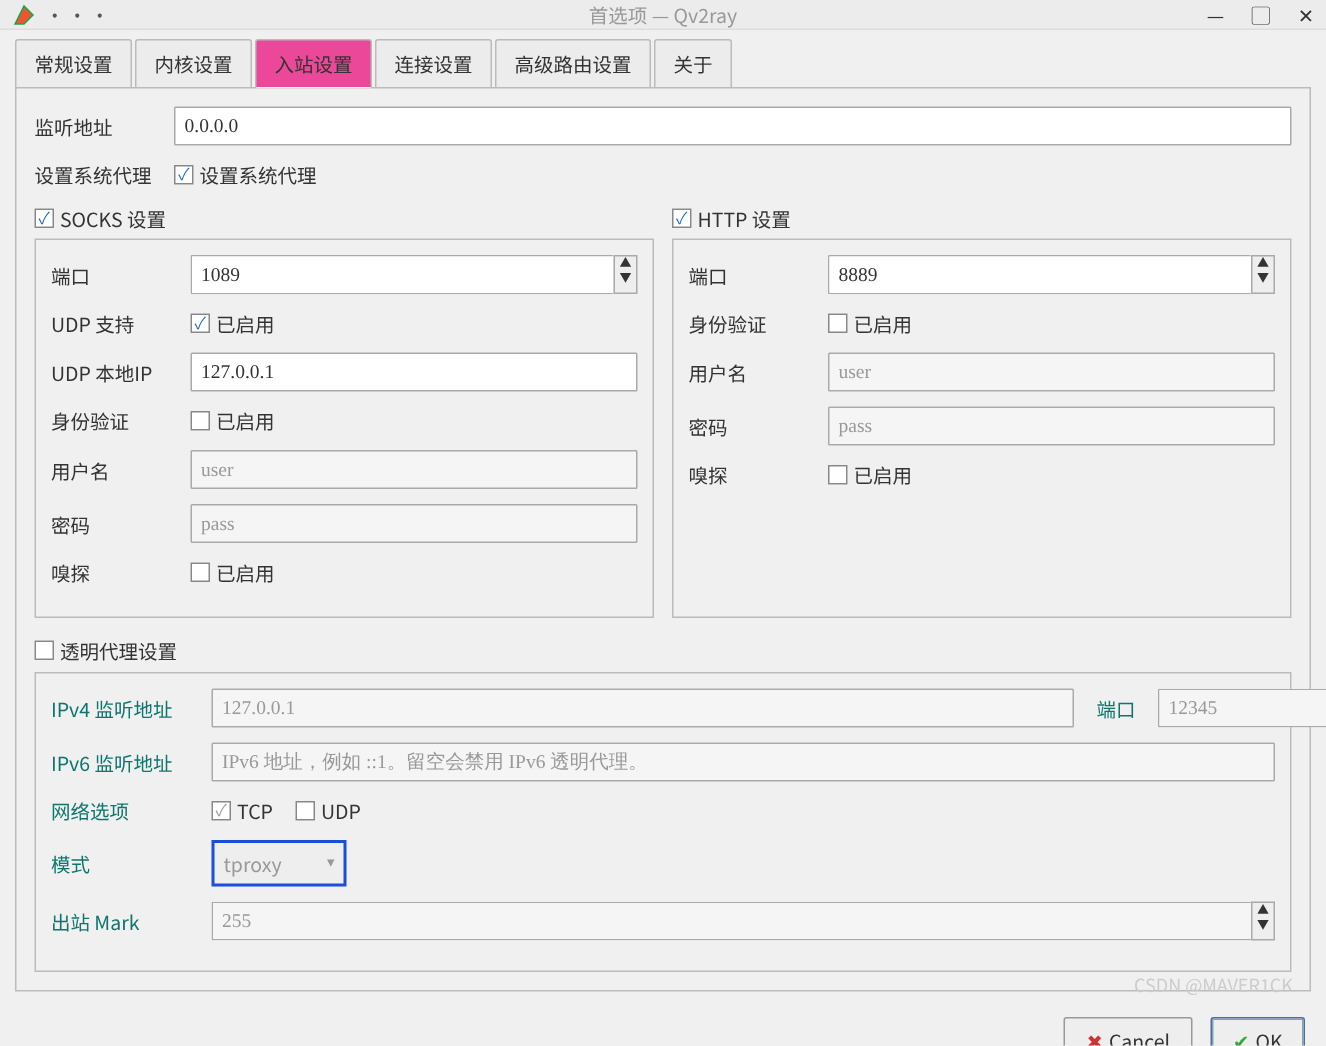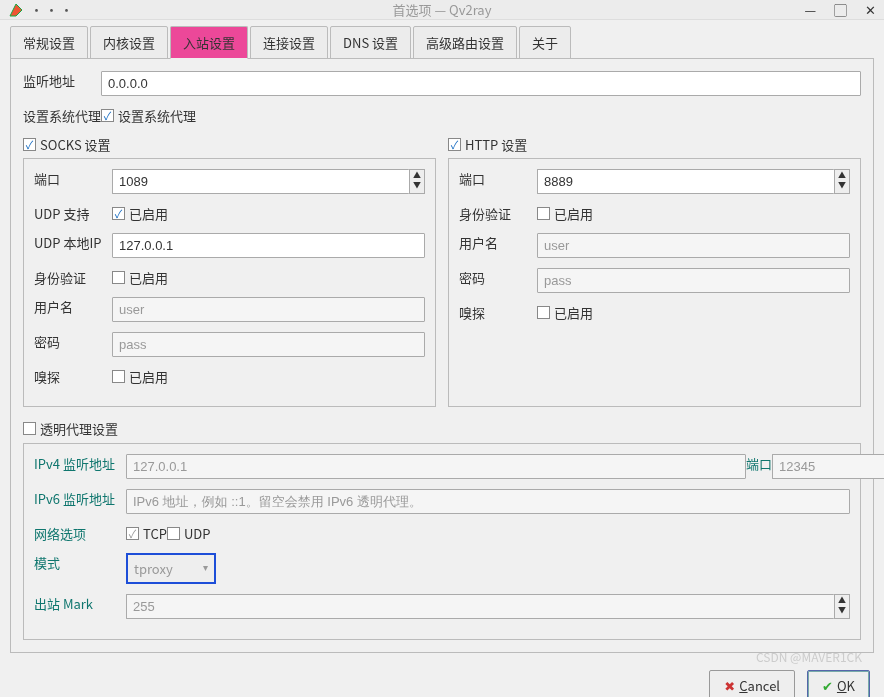--- a/index.html
+++ b/index.html
@@ -6,23 +6,23 @@
 body{background:#f0f0f0;width:884px;height:697px;display:flex;flex-direction:column}
 .titlebar{height:30px;display:flex;align-items:center;padding:0 8px;background:#ececec;border-bottom:1px solid #ddd;position:relative}
 .titlebar .app-icon{width:16px;height:16px;margin-right:6px}
 .titlebar .dots{color:#555;letter-spacing:2px}
 .titlebar .title{position:absolute;left:0;right:0;text-align:center;color:#999;font-size:13px;pointer-events:none}
 .titlebar .winbtns{position:absolute;right:8px;display:flex;gap:18px;color:#666}
 .tabs{display:flex;padding:6px 10px 0;background:#f0f0f0}
 .tab{padding:6px 12px;border:1px solid #bbb;background:#ececec;margin-right:2px;border-bottom:1px solid #bbb;border-radius:2px 2px 0 0;cursor:pointer}
 .tab.active{background:#ec4899;border-bottom-color:#f0f0f0;position:relative;z-index:2}
 .panel{flex:1;border:1px solid #bbb;margin:0 10px 6px;background:#f0f0f0;padding:12px;position:relative;top:-1px}
-.row{display:flex;align-items:flex-start;margin-bottom:10px;gap:0}
+.row{display:flex;align-items:center;margin-bottom:10px;gap:15px}
 .row label{min-width:78px;white-space:nowrap}
-input[type=text]{flex:1;padding:4px 6px;border:1px solid #aaa;background:#fff;font-family:Liberation Sans, sans-serif;font-size:13px;border-radius:1px}
+input[type=text]{flex:1;padding:4px 6px;border:1px solid #aaa;background:#fff;font-family:Liberation Serif, serif;font-size:13px;border-radius:1px}
 input[type=text]:disabled{color:#999;background:#f5f5f5}
 input[type=text].ph::placeholder{color:#999}
 .chk{display:inline-flex;align-items:center;gap:4px;cursor:pointer}
 .chk .box{width:13px;height:13px;border:1px solid #888;background:#fff;display:flex;align-items:center;justify-content:center;font-size:11px;color:#1b6ec2;line-height:1}
 .columns{display:flex;gap:12px;margin-bottom:12px}
 .col{flex:1;display:flex;flex-direction:column}
 .col-header{display:flex;align-items:center;gap:6px;margin-bottom:4px}
 .fieldset{border:1px solid #bbb;padding:10px;flex:1}
 .fieldset .row label{min-width:78px}
 .spinner{display:flex;align-items:stretch;flex:1}
@@ -56,21 +56,20 @@
     <span>▢</span>
     <span>✕</span>
   </div>
 </div>
 
 <div class="tabs">
   <div class="tab">常规设置</div>
   <div class="tab">内核设置</div>
   <div class="tab active">入站设置</div>
   <div class="tab">连接设置</div>
-  <div class="tab">DNS 设置</div>
   <div class="tab">高级路由设置</div>
   <div class="tab">关于</div>
 </div>
 
 <div class="panel">
 
   <div class="row">
     <label>监听地址</label>
     <input type="text" value="0.0.0.0" style="">
   </div>

